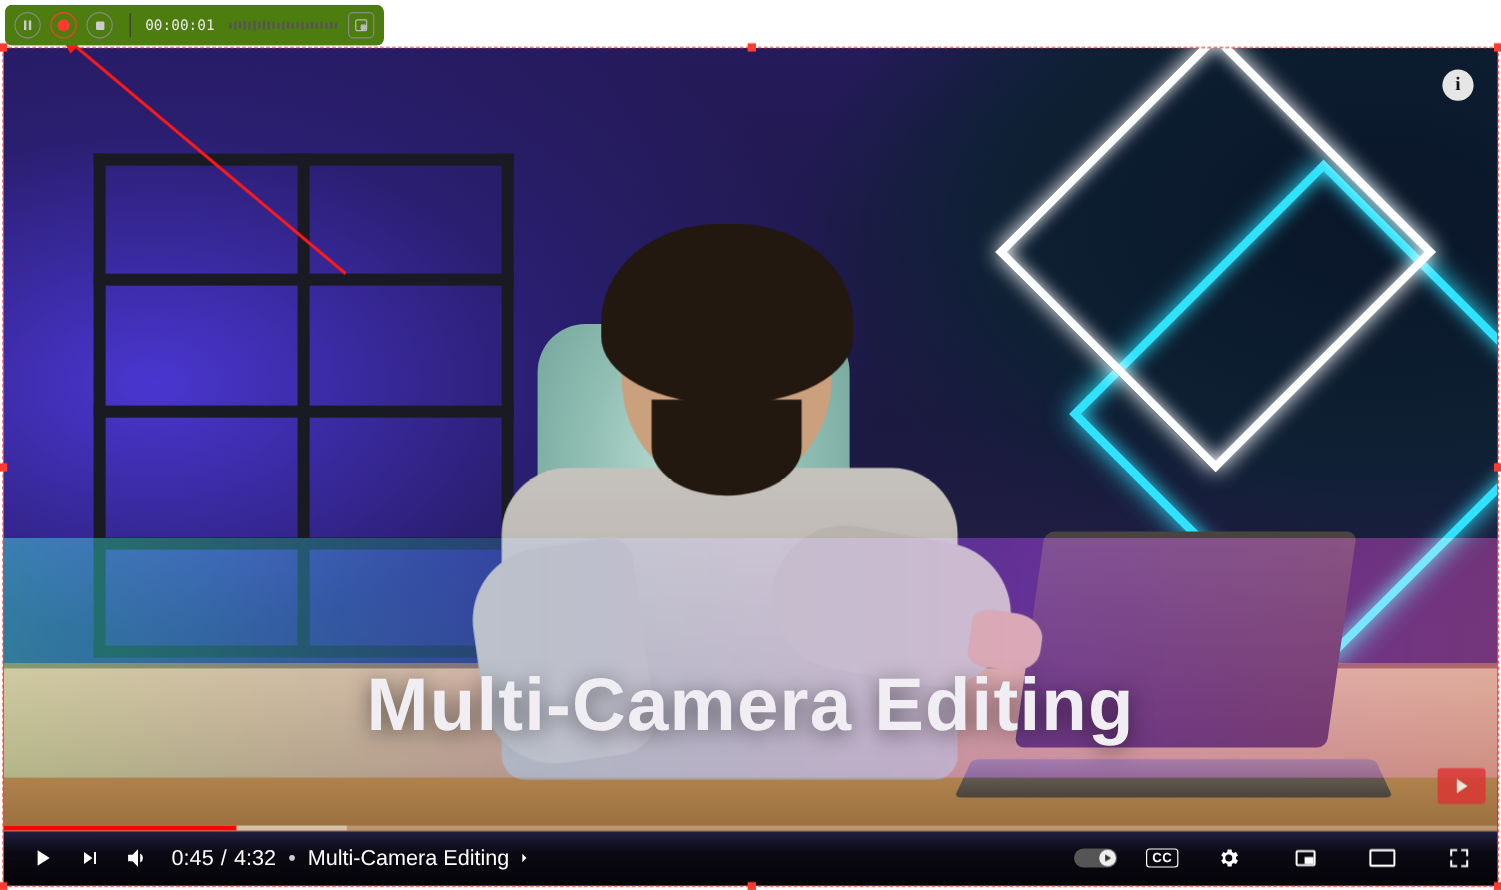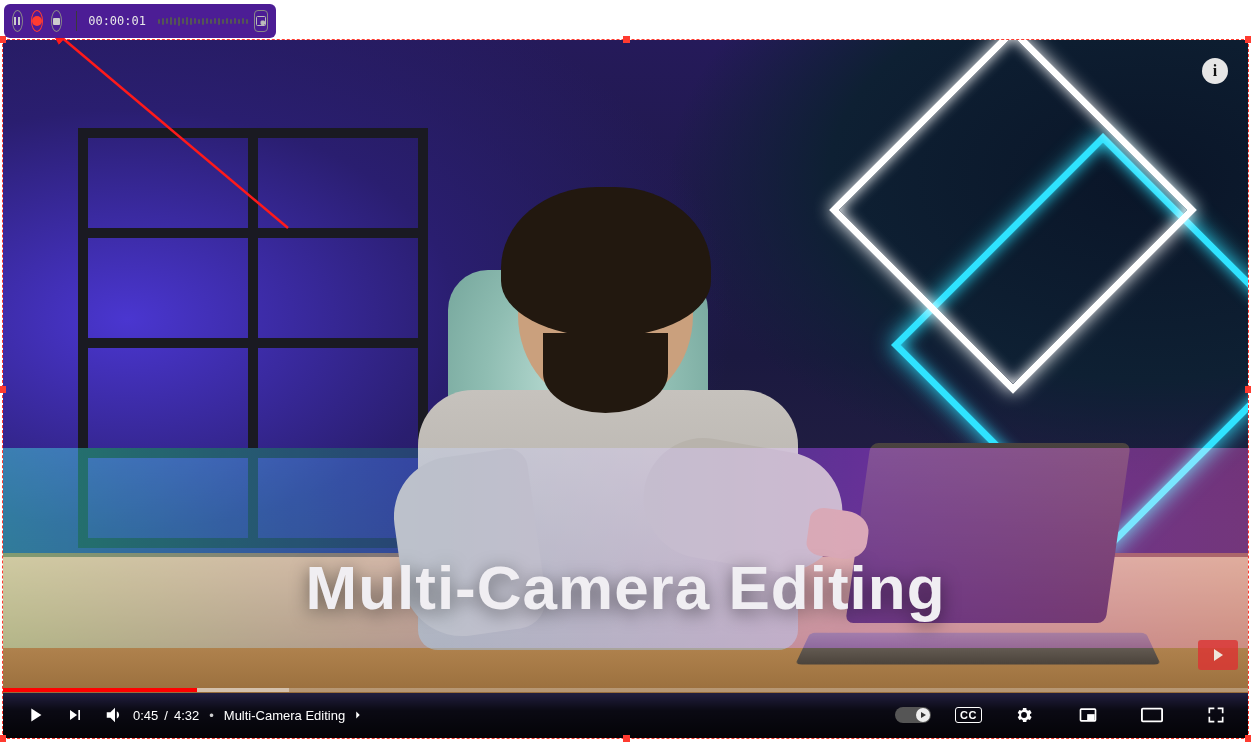--- a/index.html
+++ b/index.html
@@ -1,19 +1,19 @@
 <!DOCTYPE html>
 <html><head>
 <meta charset="utf-8">
 <style>
 * { box-sizing: border-box; margin: 0; padding: 0; }
 html, body { width: 1251px; height: 742px; background: #fff; font-family: Arial, sans-serif; overflow: hidden; position: relative; }
 
 
-.rec-bar { position: absolute; top: 4px; left: 4px; width: 272px; height: 34px; background: #4c1d95; border-radius: 6px; display: flex; align-items: center; padding: 0 8px; z-index: 50; }
+.rec-bar { position: absolute; top: 4px; left: 4px; width: 316px; height: 34px; background: #4d7c0f; border-radius: 6px; display: flex; align-items: center; padding: 0 8px; z-index: 50; }
 .rec-btn { width: 22px; height: 22px; border-radius: 50%; border: 1.5px solid #888; margin-right: 8px; display: flex; align-items: center; justify-content: center; cursor: pointer; }
 .rec-btn.pause .bars { display:flex; gap:2px; }
 .rec-btn.pause .bars span { width:2px; height:8px; background:#ccc; }
 .rec-btn.record { border-color:#ff3b30; }
 .rec-btn.record .dot { width:10px; height:10px; border-radius:50%; background:#ff3b30; }
 .rec-btn.stop .sq { width:7px; height:7px; background:#ccc; border-radius:1px; }
 .rec-sep { width:1px; height:20px; background:#3a3a3a; margin:0 6px; }
 .rec-time { color:#e8e8e8; font-size:12px; font-family: monospace; padding: 0 6px; }
 .rec-wave { flex:1; display:flex; align-items:center; gap:2px; padding:0 6px; }
 .rec-wave span { width:2px; background:#555; border-radius:1px; }
@@ -79,21 +79,21 @@
 
 
 .progress { position:absolute; left:0; right:0; bottom:46px; height:4px; background:rgba(255,255,255,.28); cursor:pointer; }
 .progress .buffered{position:absolute;left:0;top:0;bottom:0;background:rgba(255,255,255,.4);}
 .progress .played{position:absolute;left:0;top:0;bottom:0;background:#ff0000;}
 
 
 .ctrl { position:absolute; left:0; right:0; bottom:0; height:46px; background:linear-gradient(180deg, rgba(0,0,0,0) 0%, rgba(0,0,0,.7) 40%, rgba(0,0,0,.9) 100%); display:flex; align-items:center; padding:0 14px; color:#fff; }
 .ctrl .btn { width:36px; height:36px; display:flex; align-items:center; justify-content:center; cursor:pointer; }
 .ctrl .btn + .btn { margin-left:4px; }
-.time-disp { font-size:13px; display:flex; align-items:center; gap:6px;justify-content:center; }
+.time-disp { font-size:18px; margin-left:10px; display:flex; align-items:center; gap:6px;justify-content:center; }
 .time-disp .sep-dot:before{content:"•"; opacity:.8; margin:0 4px;}
 .chapter-chev { display:inline-flex; align-items:center; }
 .spacer{flex:1;}
 .right-group{display:flex; align-items:center; gap:24px;}
 .autoplay { width:36px; height:16px; border-radius:9px; background:#555; position:relative; cursor:pointer;}
 .autoplay .knob{position:absolute; right:1px; top:1px; width:14px; height:14px; border-radius:50%; background:#eee; display:flex;align-items:center;justify-content:center;}
 .autoplay .knob:after{content:"";width:0;height:0;border-left:5px solid #333;border-top:3px solid transparent;border-bottom:3px solid transparent;}
 .cc-badge{border:1.5px solid #fff;border-radius:3px;padding:1px 4px;font-size:11px;font-weight:bold;letter-spacing:.5px;cursor:pointer;}
 svg{display:block;}
 </style>

